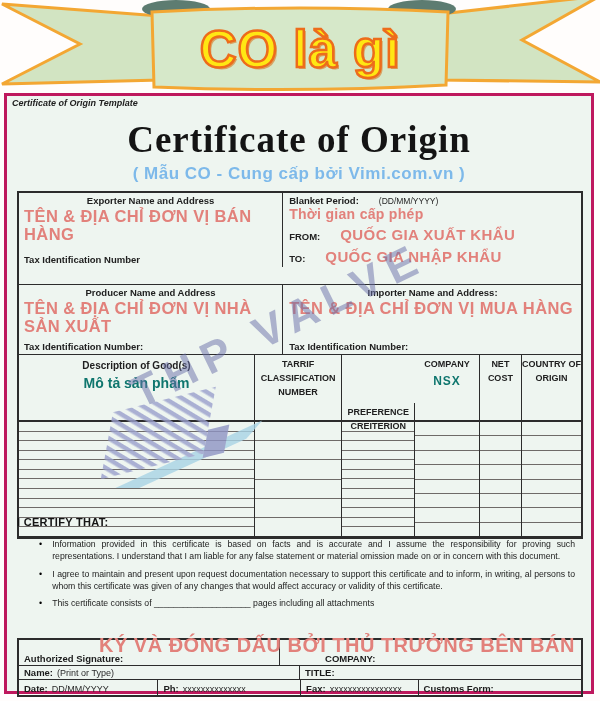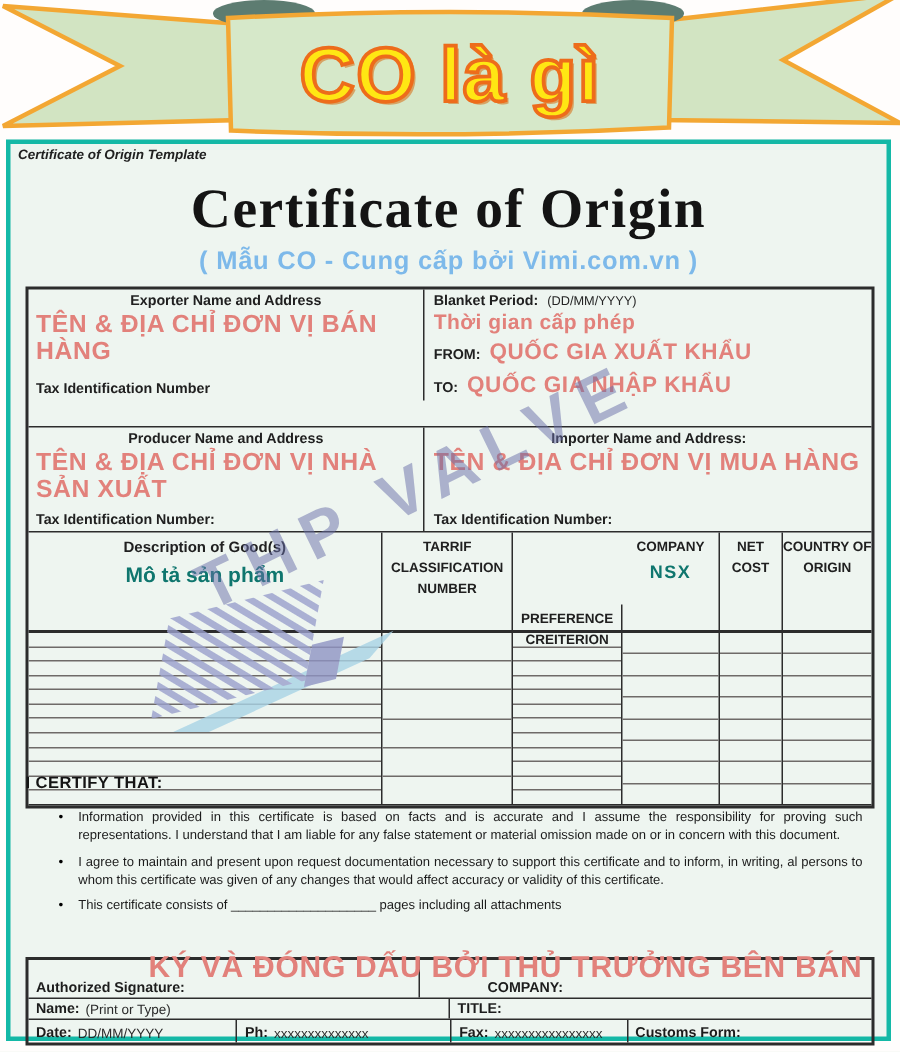--- a/index.html
+++ b/index.html
@@ -14,41 +14,41 @@
     display:flex; align-items:center; justify-content:center;
     font-size:51px; font-weight:bold; color:#ffe713;
     -webkit-text-stroke:2.5px #ed6c1b;
     text-shadow:2px 2px 0 rgba(216,106,16,.55);
     letter-spacing:1px;
   }
 
   
   .cert {
     position:absolute; left:4px; top:93px; width:590px; height:601px;
-    background:#eef5f0; border:3px solid #14b8a6;
+    background:#eef5f0; border:3px solid #be185d;
   }
   .tpl-label { position:absolute; left:5px; top:2px; font-size:9px; font-style:italic; font-weight:bold; color:#202020; }
   .cert-title { position:absolute; left:0; top:22px; width:100%; text-align:center;
     font-family:"Liberation Serif", serif; font-weight:bold; font-size:37px; color:#141414; letter-spacing:1px; }
   .cert-sub { position:absolute; left:0; top:68px; width:100%; text-align:center;
     font-size:17px; font-weight:bold; color:#7db9ea; letter-spacing:.5px; }
 
   
   .maintable { position:absolute; left:10px; top:95px; width:566px; border:2px solid #2c2c2c; }
   .trow { display:flex; }
   .trow + .trow { border-top:1px solid #2c2c2c; }
   .cellL { width:47%; border-right:1px solid #2c2c2c; padding:2px 5px 2px 5px; display:flex; flex-direction:column; }
   .cellR { width:53%; padding:2px 5px 2px 6px; display:flex; flex-direction:column; }
   .secA { height:74px; }
   .secB { height:70px;margin-top:17px; }
   .lbl { font-size:9.5px; font-weight:bold; color:#202020;text-align:center; }
   .salmon-big { font-size:16.5px; font-weight:bold; color:#e2817b; line-height:1.12; letter-spacing:.4px; margin-top:1px; }
   .salmon-mid { font-size:14px; font-weight:bold; color:#e2817b; letter-spacing:.3px; }
   .tax { font-size:9.5px; font-weight:bold; color:#202020; margin-top:auto; }
-  .inline-row { display:flex; align-items:baseline; gap:6px; }
+  .inline-row { display:flex; align-items:baseline; gap:20px; }
   .fmt { font-size:8.5px; color:#242424; font-weight:normal; }
   .fromto-lbl { font-size:9.5px; font-weight:bold; color:#202020; }
   .fromto-val { font-size:15px; font-weight:bold; color:#e2817b; letter-spacing:.4px; }
   .mt4 { margin-top:4px; } .mtA { margin-top:auto; }
 
   
   .ghead { display:flex; height:68px; border-top:1px solid #2c2c2c; border-bottom:2px solid #2c2c2c; }
   .gcell { border-right:1px solid #2c2c2c; display:flex; flex-direction:column; align-items:center; justify-content:flex-start; padding-top:3px; text-align:center; }
   .gcell:last-child { border-right:none; }
   .ghl { font-size:9px; font-weight:bold; color:#202020; line-height:1.55; }

